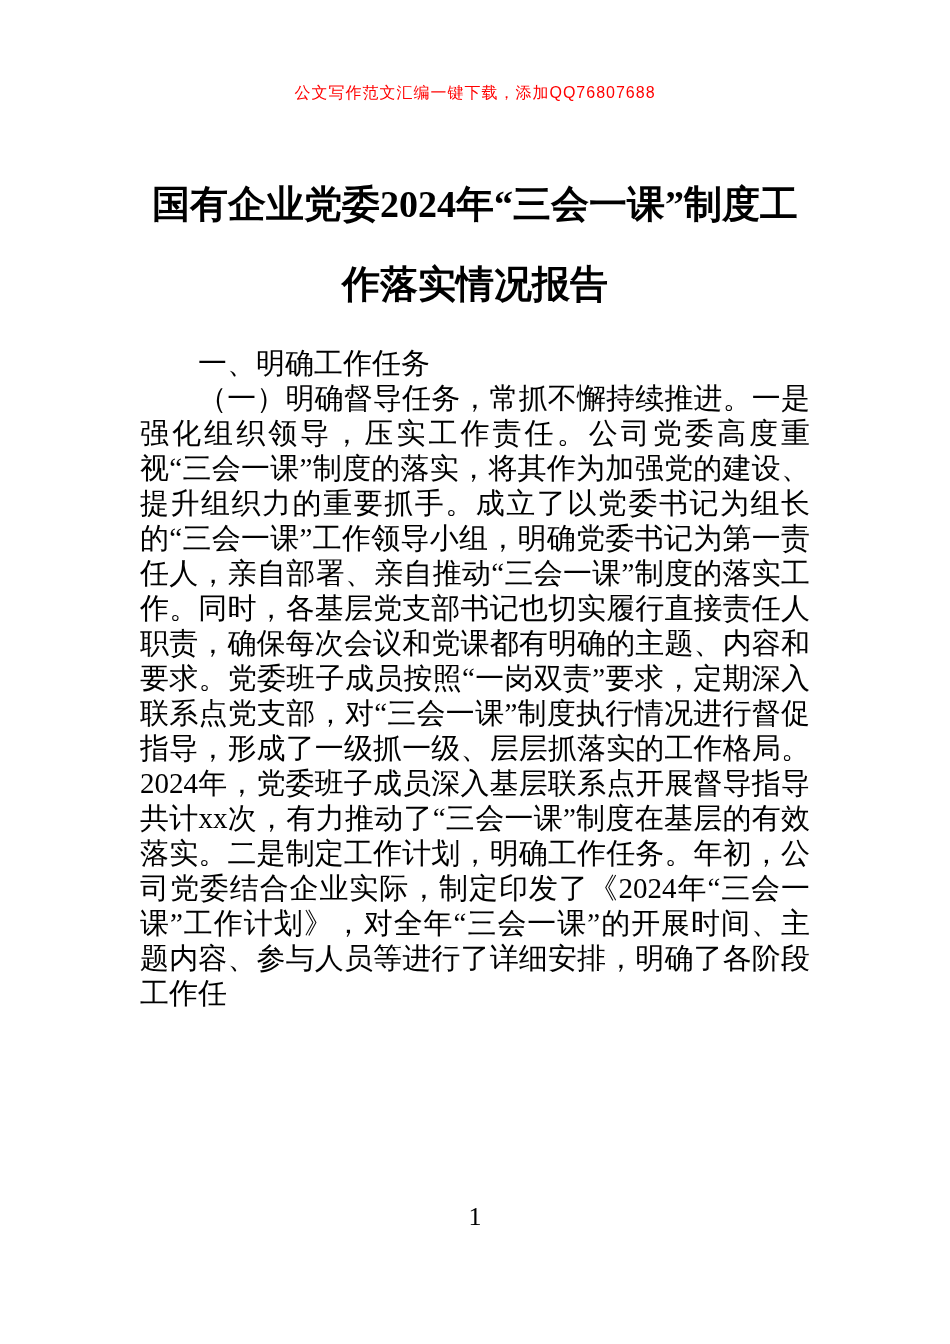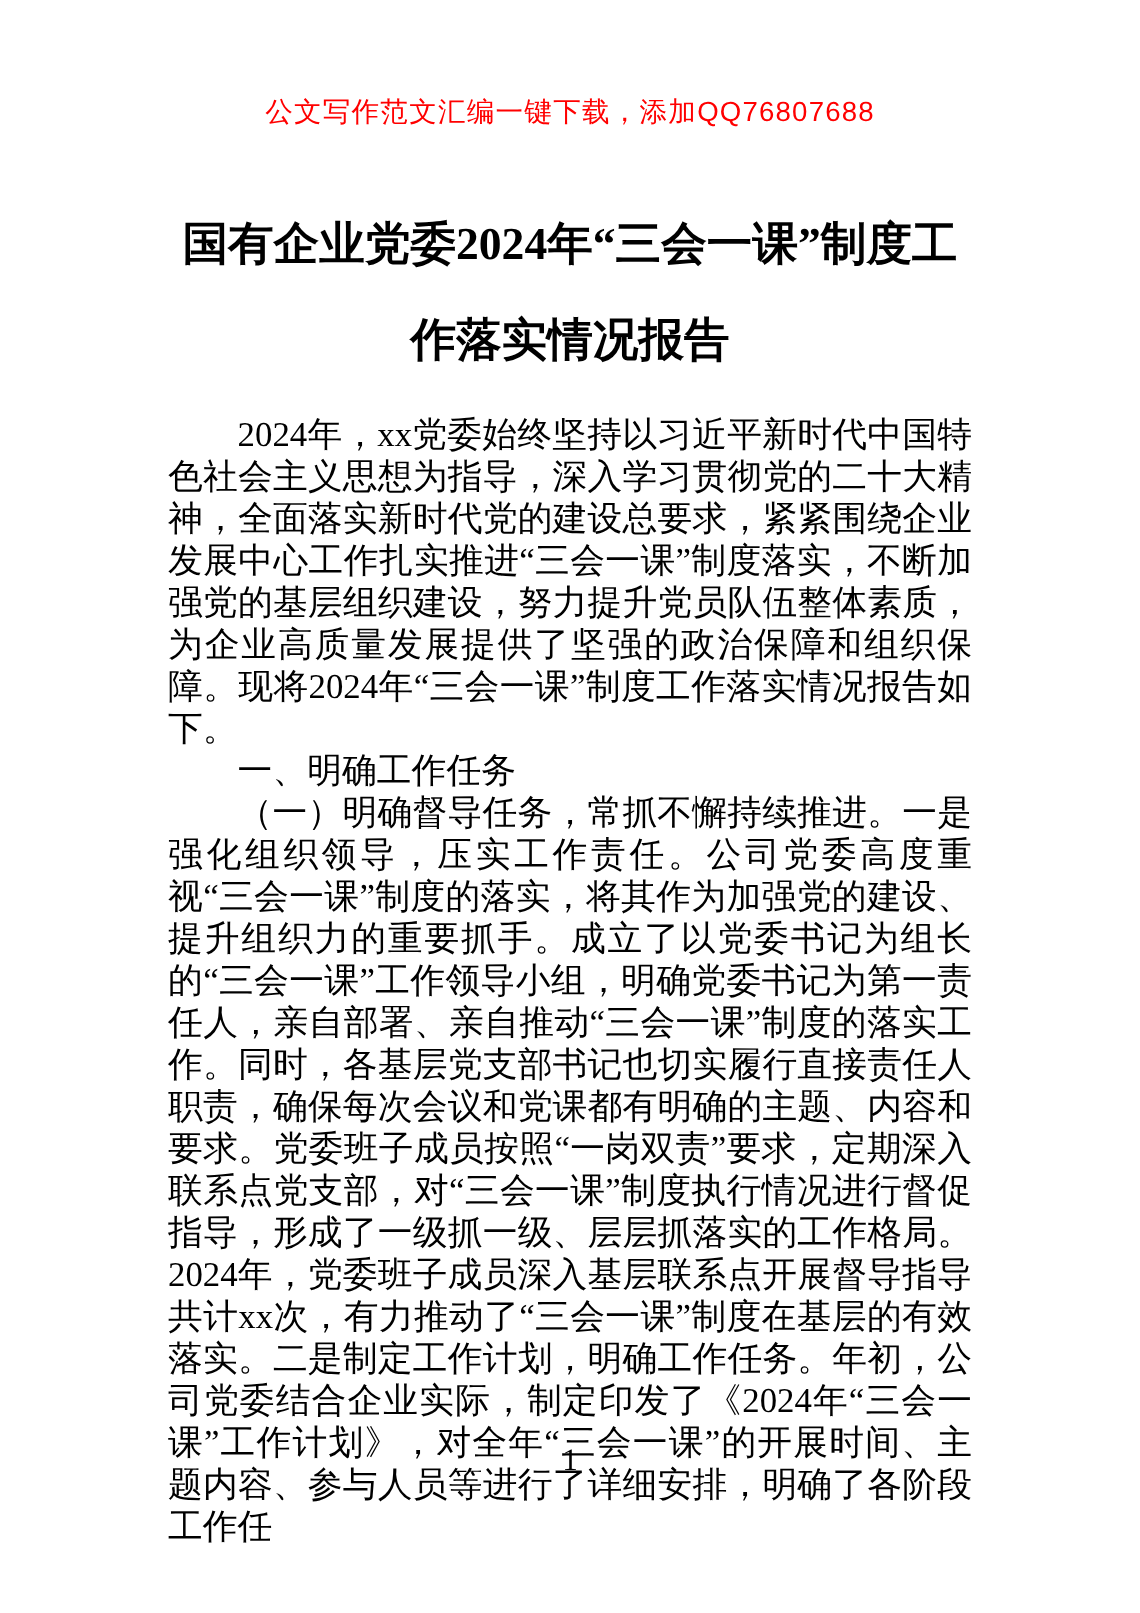--- a/index.html
+++ b/index.html
@@ -15,21 +15,21 @@
     background: #ffffff;
     box-sizing: border-box;
     padding: 80px 140px 0 140px;
     font-family: "Liberation Serif", "DejaVu Serif", serif;
     color: #000000;
     overflow: hidden;
   }
   .notice {
     text-align: center;
     font-family: "Liberation Sans", "DejaVu Sans", sans-serif;
-    font-size: 23px;
+    font-size: 16px;
     line-height: 26px;
     color: #ff0000;
     letter-spacing: 1px;
   }
   .doc-title {
     margin-top: 58px;
     text-align: center;
     font-family: Liberation Serif, serif;
     font-weight: 700;
     font-size: 38px;
@@ -62,20 +62,19 @@
 </head>
 <body>
 
 <div class="page">
 
   <div class="notice">公文写作范文汇编一键下载，添加QQ76807688</div>
 
   <div class="doc-title">国有企业党委2024年“三会一课”制度工作落实情况报告</div>
 
   <div class="body-text">
-    <p>2024年，xx党委始终坚持以习近平新时代中国特色社会主义思想为指导，深入学习贯彻党的二十大精神，全面落实新时代党的建设总要求，紧紧围绕企业发展中心工作扎实推进“三会一课”制度落实，不断加强党的基层组织建设，努力提升党员队伍整体素质，为企业高质量发展提供了坚强的政治保障和组织保障。现将2024年“三会一课”制度工作落实情况报告如下。</p>
     <p>一、明确工作任务</p>
     <p>（一）明确督导任务，常抓不懈持续推进。一是强化组织领导，压实工作责任。公司党委高度重视“三会一课”制度的落实，将其作为加强党的建设、提升组织力的重要抓手。成立了以党委书记为组长的“三会一课”工作领导小组，明确党委书记为第一责任人，亲自部署、亲自推动“三会一课”制度的落实工作。同时，各基层党支部书记也切实履行直接责任人职责，确保每次会议和党课都有明确的主题、内容和要求。党委班子成员按照“一岗双责”要求，定期深入联系点党支部，对“三会一课”制度执行情况进行督促指导，形成了一级抓一级、层层抓落实的工作格局。2024年，党委班子成员深入基层联系点开展督导指导共计xx次，有力推动了“三会一课”制度在基层的有效落实。二是制定工作计划，明确工作任务。年初，公司党委结合企业实际，制定印发了《2024年“三会一课”工作计划》，对全年“三会一课”的开展时间、主题内容、参与人员等进行了详细安排，明确了各阶段工作任</p>
   </div>
 
   <div class="page-number">1</div>
 
 </div>
 
 </body></html>

